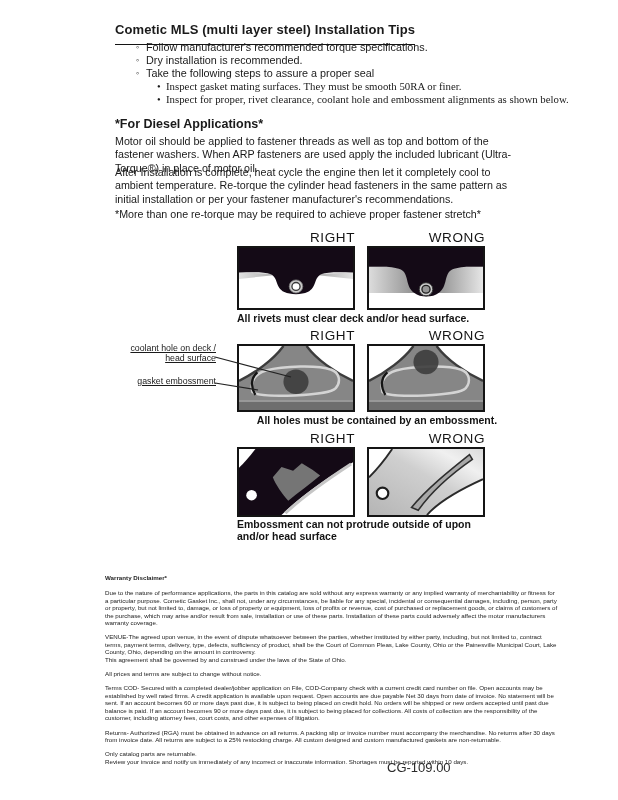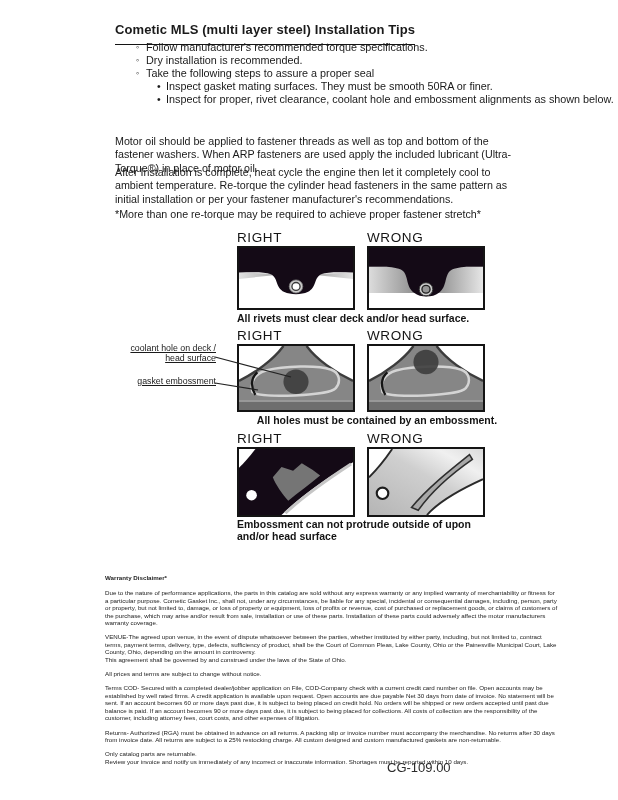--- a/index.html
+++ b/index.html
@@ -12,31 +12,31 @@
 
   .doc-title{
     position:absolute;left:115px;top:22px;
     font-size:13px;font-weight:700;letter-spacing:.1px;
     border-bottom:1.6px solid #141414;padding-bottom:7px;
   }
 
   .bullets{position:absolute;left:100px;top:41px;font-size:10.8px;line-height:13px;width:470px;margin-left:36px;}
   .bullet-line{white-space:nowrap;}
   .bullet-line .marker{display:inline-block;width:10px;font-size:9px;vertical-align:top;line-height:13px;}
-  .bullet-line.sub{padding-left:21px;}
+  .bullet-line.sub{padding-left:21px;font-family:Liberation Serif, serif;}
   .bullet-line.sub .marker{width:9px;font-size:10.5px;}
 
   .section-head{position:absolute;left:115px;top:117px;font-size:12.5px;font-weight:700;}
   .para{position:absolute;left:115px;width:403px;font-size:10.7px;line-height:13.4px;}
   .para.p1{top:135px;}
   .para.p2{top:166px;}
   .para.p3{top:208px;}
 
   .rw-label{
-    position:absolute;width:118px;text-align:left;
+    position:absolute;width:118px;text-align:right;
     font-size:13.5px;font-weight:400;letter-spacing:.6px;color:#141414;
   }
   .diag-box{
     position:absolute;width:118px;border:2px solid #141414;background:#fff;
     box-sizing:border-box;
   }
   .diag-box svg{display:block;width:100%;height:100%;}
   .caption{
     position:absolute;left:237px;font-size:10.5px;font-weight:700;line-height:12px;color:#141414;
   }
@@ -81,20 +81,21 @@
       <span class="marker">◦</span><span>Take the following steps to assure a proper seal</span>
     </div>
     <div class="bullet-line sub">
       <span class="marker">•</span><span>Inspect gasket mating surfaces.  They must be smooth 50RA or finer.</span>
     </div>
     <div class="bullet-line sub">
       <span class="marker">•</span><span>Inspect for proper, rivet clearance, coolant hole and embossment alignments as shown below.</span>
     </div>
   </div>
 
+  <div class="section-head">*For Diesel Applications*</div>
   <div class="para p1">Motor oil should be applied to fastener threads as well as top and bottom of the fastener washers. When ARP fasteners are used apply the included lubricant (Ultra-Torque®) in place of motor oil.</div>
   <div class="para p2">After Installation is complete, heat cycle the engine then let it completely cool to ambient temperature. Re-torque the cylinder head fasteners in the same pattern as initial installation or per your fastener manufacturer's recommendations.</div>
   <div class="para p3">*More than one re-torque may be required to achieve proper fastener stretch*</div>
 
   <div class="rw-label row1-label col-a">RIGHT</div>
   <div class="rw-label row1-label col-b">WRONG</div>
 
   <div class="diag-box row1-box col-a">
     <svg viewBox="0 0 118 64" preserveAspectRatio="none">
       <rect x="0" y="0" width="118" height="64" fill="#ffffff"></rect>

